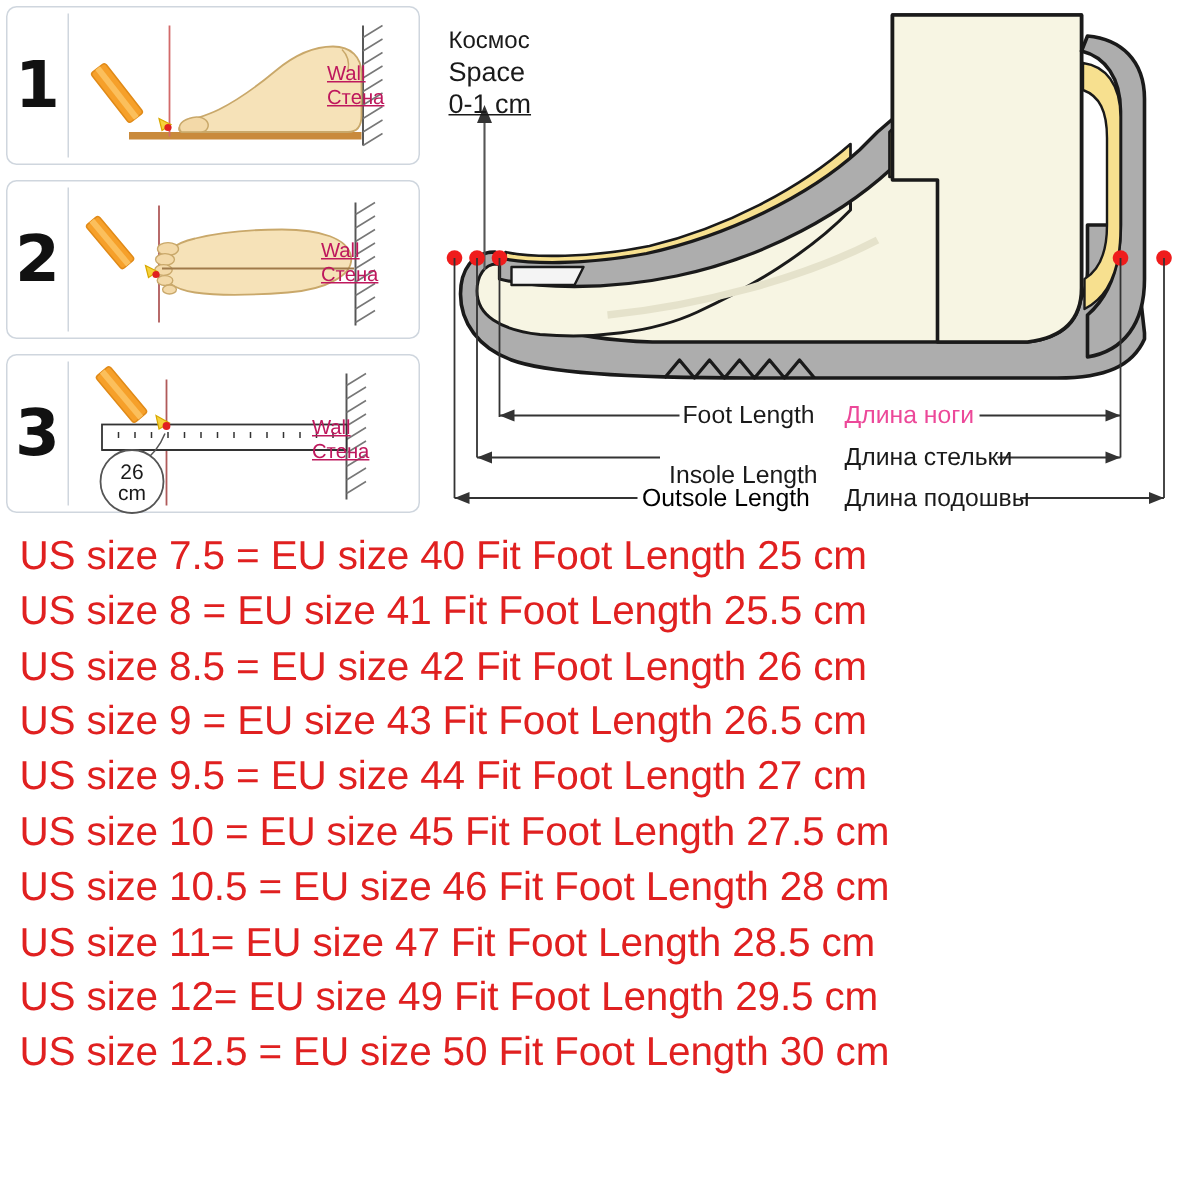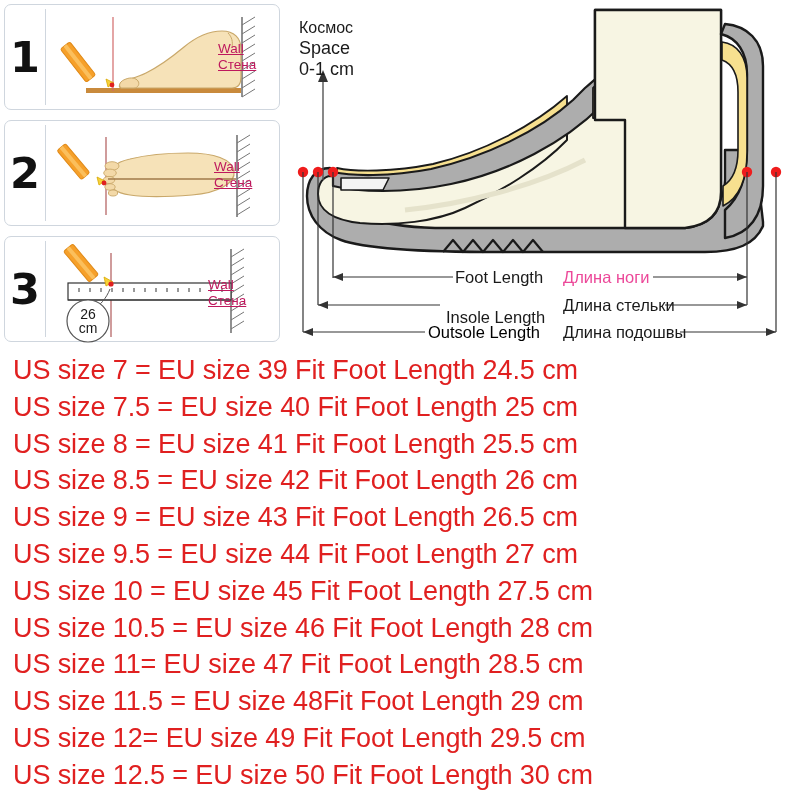--- a/index.html
+++ b/index.html
@@ -355,39 +355,37 @@
       <line x1="18" y1="332" x2="140" y2="332" stroke="#333" stroke-width="1.2"></line>
       <path d="M 18 332 L 28 328 L 28 336 Z" fill="#333"></path>
       <line x1="395" y1="332" x2="491" y2="332" stroke="#333" stroke-width="1.2"></line>
       <path d="M 491 332 L 481 328 L 481 336 Z" fill="#333"></path>
     </g>
   </svg>
 
   <div style="position:absolute; left:299px; top:18px; line-height:1.22;">
     <div style="font-size:16px; color:#1a1a1a;">Космос</div>
     <div style="font-size:18px; color:#1a1a1a;">Space</div>
-    <div style="font-size:18px; color:#1a1a1a;">0-1 cm</div>
+    <div style="font-size:18px; color:#1a1a1a;text-decoration:underline;">0-1 cm</div>
   </div>
 
   <div style="position:absolute; left:455px; top:268px; font-size:16.5px; color:#1a1a1a; white-space:nowrap;">Foot Length</div>
   <div style="position:absolute; left:563px; top:268px; font-size:16.5px; color:#ec4899; white-space:nowrap;">Длина ноги</div>
 
   <div style="position:absolute; left:446px; top:308px; font-size:16.5px; color:#1a1a1a; white-space:nowrap;">Insole Length</div>
   <div style="position:absolute; left:563px; top:296px; font-size:16.5px; color:#1a1a1a; white-space:nowrap;">Длина стельки</div>
 
   <div style="position:absolute; left:428px; top:323px; font-size:16.5px; color:#000000; white-space:nowrap;text-align:right;">Outsole Length</div>
   <div style="position:absolute; left:563px; top:323px; font-size:16.5px; color:#1a1a1a; white-space:nowrap;">Длина подошвы</div>
 </div>
 
 <div id="size-list" style="color: rgb(224, 32, 32);">
-    <div class="size-line">US size 7 = EU size 39 Fit Foot Length 24.5 cm</div>
     <div class="size-line">US size 7.5 = EU size 40 Fit Foot Length 25 cm</div>
     <div class="size-line">US size 8 = EU size 41 Fit Foot Length 25.5 cm</div>
     <div class="size-line">US size 8.5 = EU size 42 Fit Foot Length 26 cm</div>
     <div class="size-line">US size 9 = EU size 43 Fit Foot Length 26.5 cm</div>
     <div class="size-line">US size 9.5 = EU size 44 Fit Foot Length 27 cm</div>
     <div class="size-line">US size 10 = EU size 45 Fit Foot Length 27.5 cm</div>
     <div class="size-line">US size 10.5 = EU size 46 Fit Foot Length 28 cm</div>
     <div class="size-line">US size 11= EU size 47 Fit Foot Length 28.5 cm</div>
-    <div class="size-line">US size 11.5 = EU size 48Fit Foot Length 29 cm</div>
     <div class="size-line">US size 12= EU size 49 Fit Foot Length 29.5 cm</div>
     <div class="size-line">US size 12.5 = EU size 50 Fit Foot Length 30 cm</div>
   </div>
 
 </body></html>

